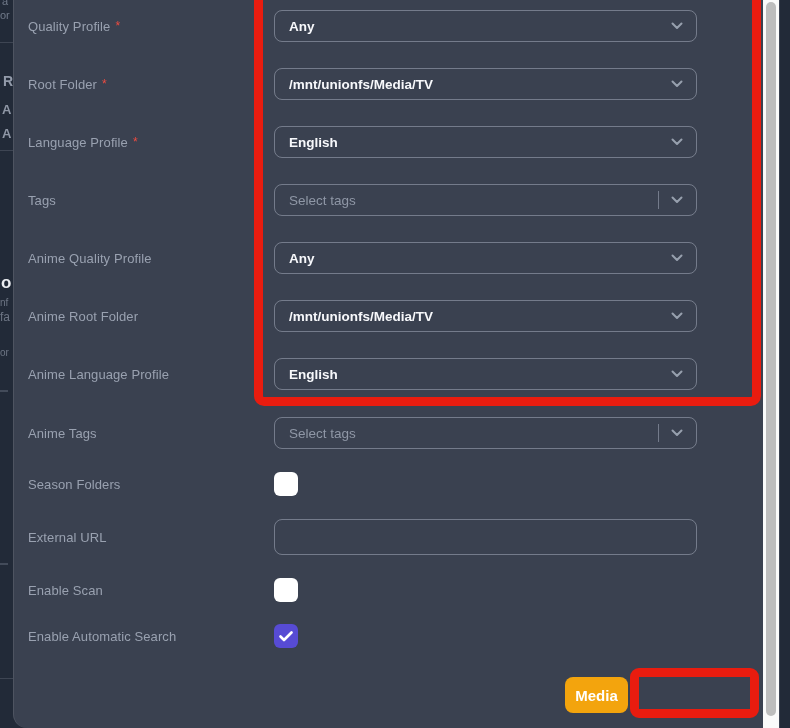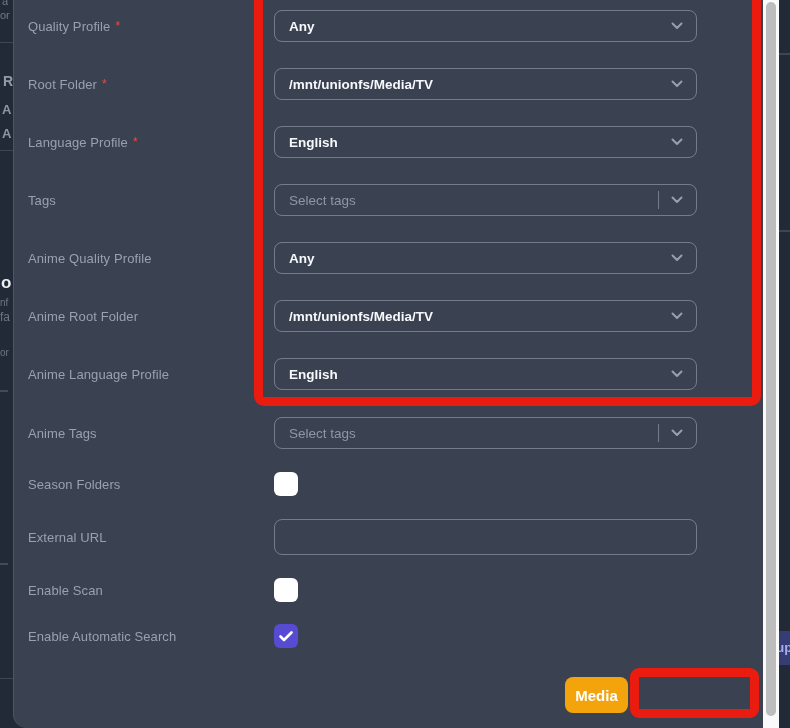--- a/index.html
+++ b/index.html
@@ -194,21 +194,14 @@
     <div class="btn btn-test">Media</div>
   </div>
 
   <div class="ann ann-fields"></div>
   <div class="ann ann-add"></div>
 
   <div class="scrollbar">
     <div class="scroll-thumb"></div>
   </div>
 
-  <div class="strip-right">
-    <div class="hline" style="top:53px;width:11px;height:2px;"></div>
-    <div class="hline" style="top:230px;width:11px;height:2px;"></div>
-    <div class="up-band">
-      <span>up</span>
-    </div>
-  </div>
 
 </div>
 
 </body></html>

